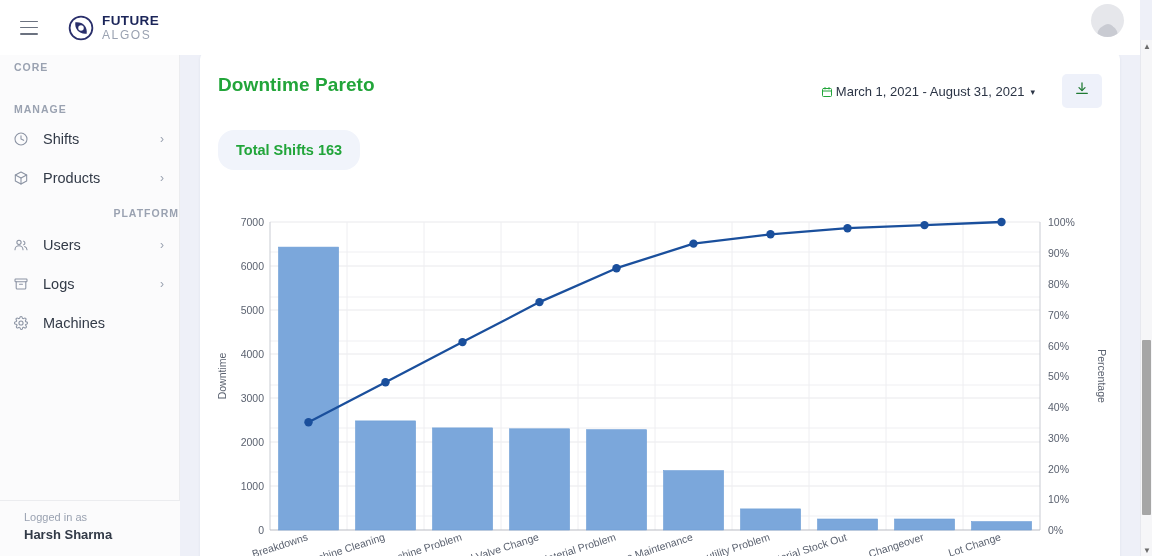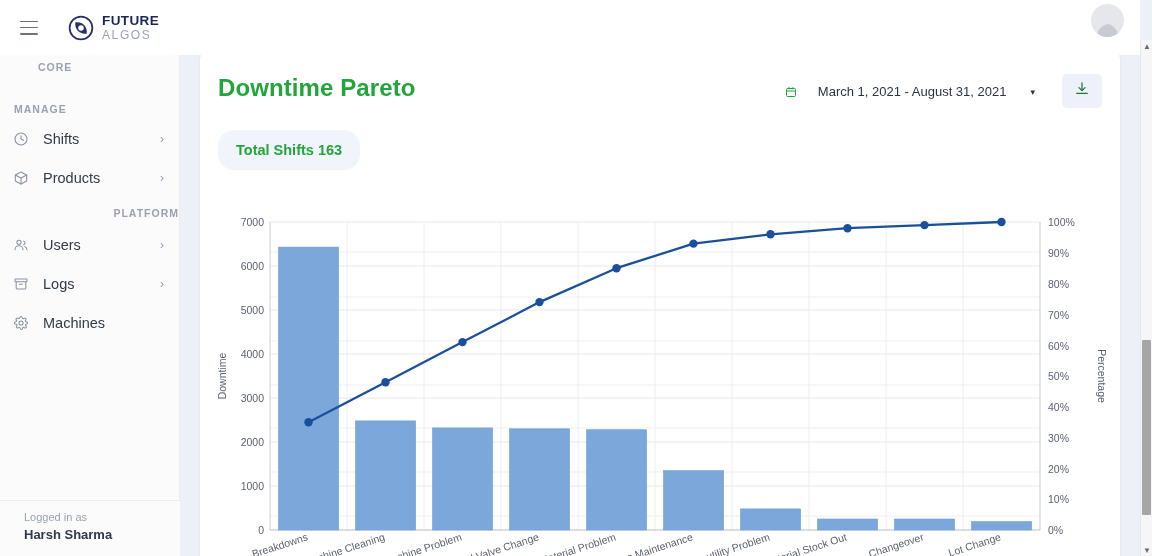--- a/index.html
+++ b/index.html
@@ -50,21 +50,21 @@
 
   
   .sidebar {
     position: absolute; top: 40px; left: 0; width: 180px; height: 516px;
     background: #fbfbfc; border-right: 1px solid #ebecef;
   }
   .nav-section {
     font-size: 10.5px; font-weight: bold; color: #9aa2b1;
     letter-spacing: 1px; padding: 0 0 0 14px;
   }
-  .sec-core { margin-top: 21px; margin-left: 24px; }
+  .sec-core { margin-top: 21px; }
   .sec-manage { margin-top: 30px; }
   .sec-platform { margin-top: 14px; text-align: right; }
 
   .nav-item {
     display: flex; align-items: center; height: 30px;
     padding-left: 13px; margin-top: 9px; cursor: pointer; position: relative;
   }
   .nav-item .nico {
     width: 16px; height: 16px; margin-right: 14px;
     color: #8b93a3; display: flex; align-items: center; justify-content: center;
@@ -89,25 +89,25 @@
     position: absolute; top: 40px; left: 180px; width: 960px; height: 516px;
     background: #eef0f8; overflow: hidden;
   }
   .card {
     position: absolute; left: 20px; top: 12px; width: 920px; height: 560px;
     background: #fff; border-radius: 7px; box-shadow: 0 1px 3px rgba(30,40,80,.07);
   }
   .card-head { position: relative; height: 52px; }
   .page-title {
     position: absolute; left: 18px; top: 22px;
-    font-size: 24px; font-weight: bold; color: #22a53a; letter-spacing: .1px;
+    font-size: 19px; font-weight: bold; color: #22a53a; letter-spacing: .1px;
   }
   .daterange {
     position: absolute; right: 85px; top: 32px;
-    display: flex; align-items: center; gap: 20px;
+    display: flex; align-items: center; gap: 2px;
     font-size: 13px; color: #2b3445; cursor: pointer; white-space: nowrap;
   }
   .cal-icon { color: #22a53a; display: inline-flex; margin-right: 1px; }
   .caret { margin-left: 4px; font-size: 9px; color: #2b3445; }
   .dl-btn {
     position: absolute; right: 18px; top: 22px;
     width: 40px; height: 34px; border-radius: 5px; background: #eef1fa;
     display: flex; align-items: center; justify-content: center; cursor: pointer;
     color: #1f7a33;
   }

